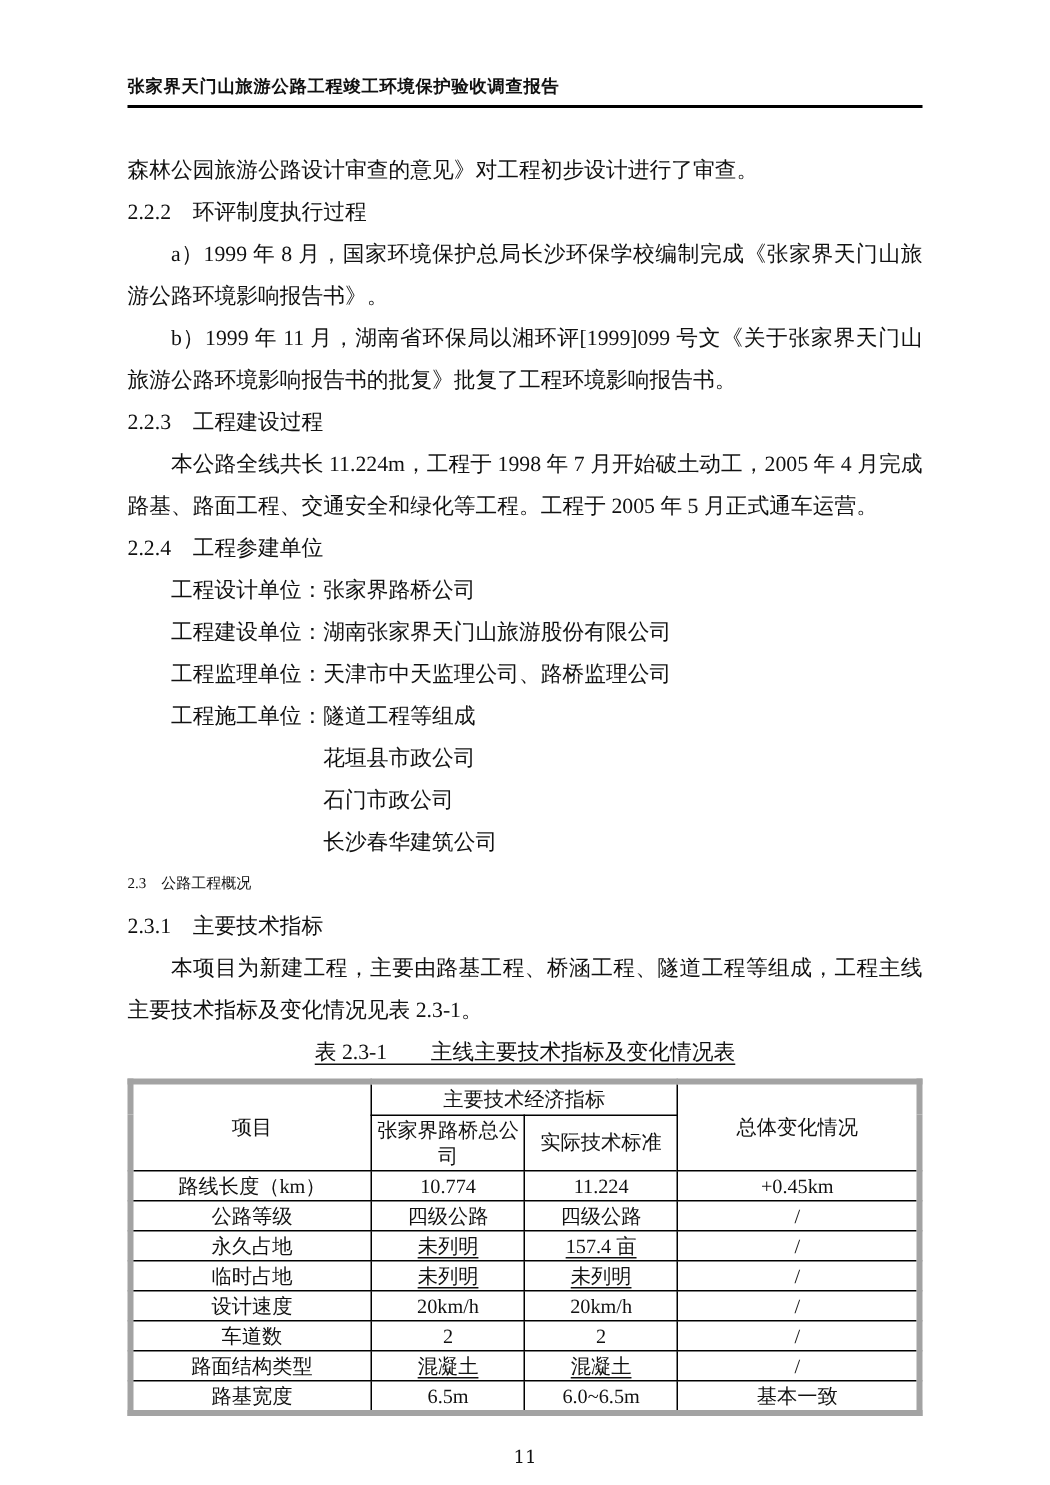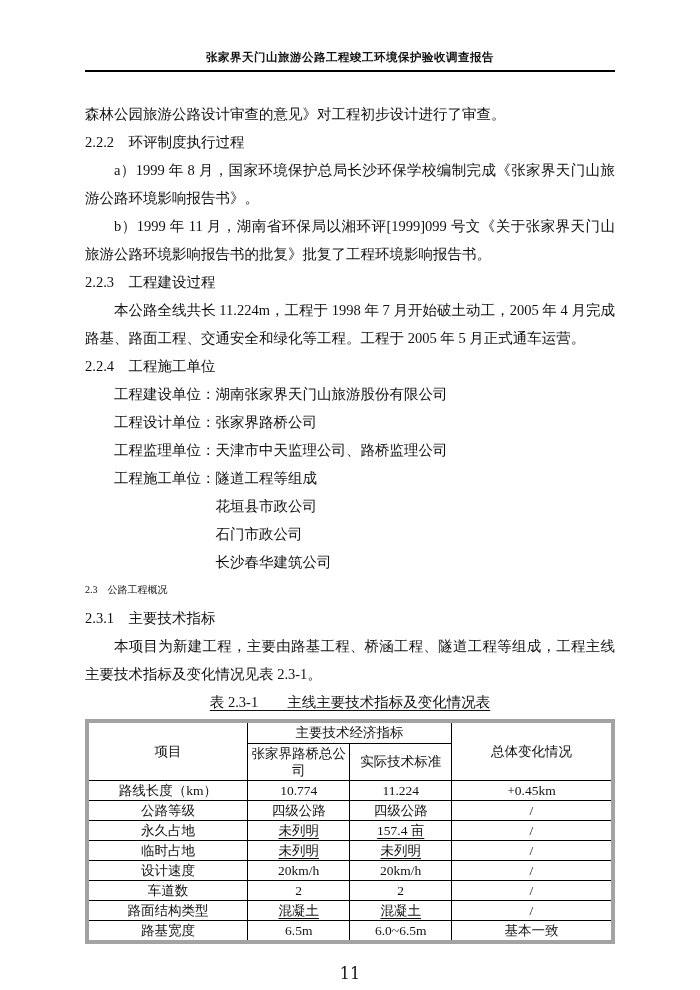--- a/index.html
+++ b/index.html
@@ -10,21 +10,21 @@
   }
   .page {
     width: 700px; height: 990px;
     padding: 50px 85px 0 85px;
     position: relative;
   }
   
   .running-header {
     border-bottom: 2px solid #000;
     padding-bottom: 5px;
-    text-align: center;
+    text-align: left;
     font-size: 11.5px;
     font-weight: bold;
     letter-spacing: 0.5px;
   }
   
   .doc-body { margin-top: 28px; }
   .doc-body p, .doc-body h2, .doc-body h3, .unit-line, .table-caption {
     font-size: 14.5px;
     line-height: 28px;
     text-align: justify;
@@ -59,21 +59,21 @@
     padding: 1px 2px;
     height: 20px;
     line-height: 17px;
   }
   table.indicators thead td { height: 22px; }
   td.u { text-decoration: underline; text-underline-offset: 3px; }
   
   .page-number {
     margin-top: 20px;
     text-align: center;
-    font-size: 16px;
+    font-size: 12px;
     font-family: "DejaVu Serif", "Liberation Serif", serif;
   }
 </style>
 </head>
 <body>
 
 <div class="page">
 
   <div class="running-header">
     <span>张家界天门山旅游公路工程竣工环境保护验收调查报告</span>
@@ -83,28 +83,28 @@
 
     <p>森林公园旅游公路设计审查的意见》对工程初步设计进行了审查。</p>
 
     <h3>2.2.2　环评制度执行过程</h3>
     <p class="ind">a）1999 年 8 月，国家环境保护总局长沙环保学校编制完成《张家界天门山旅游公路环境影响报告书》。</p>
     <p class="ind">b）1999 年 11 月，湖南省环保局以湘环评[1999]099 号文《关于张家界天门山旅游公路环境影响报告书的批复》批复了工程环境影响报告书。</p>
 
     <h3>2.2.3　工程建设过程</h3>
     <p class="ind">本公路全线共长 11.224m，工程于 1998 年 7 月开始破土动工，2005 年 4 月完成路基、路面工程、交通安全和绿化等工程。工程于 2005 年 5 月正式通车运营。</p>
 
-    <h3>2.2.4　工程施工单位</h3>
+    <h3>2.2.4　工程参建单位</h3>
 
     <div>
       <div class="unit-line">
+        <span class="unit-label">工程设计单位：</span><span>张家界路桥公司</span>
+      </div>
+      <div class="unit-line">
         <span class="unit-label">工程建设单位：</span><span>湖南张家界天门山旅游股份有限公司</span>
-      </div>
-      <div class="unit-line">
-        <span class="unit-label">工程设计单位：</span><span>张家界路桥公司</span>
       </div>
       <div class="unit-line">
         <span class="unit-label">工程监理单位：</span><span>天津市中天监理公司、路桥监理公司</span>
       </div>
       <div class="unit-line">
         <span class="unit-label">工程施工单位：</span><span>隧道工程等组成</span>
       </div>
       <div class="unit-line">
         <span class="unit-label"></span><span>花垣县市政公司</span>
       </div>

